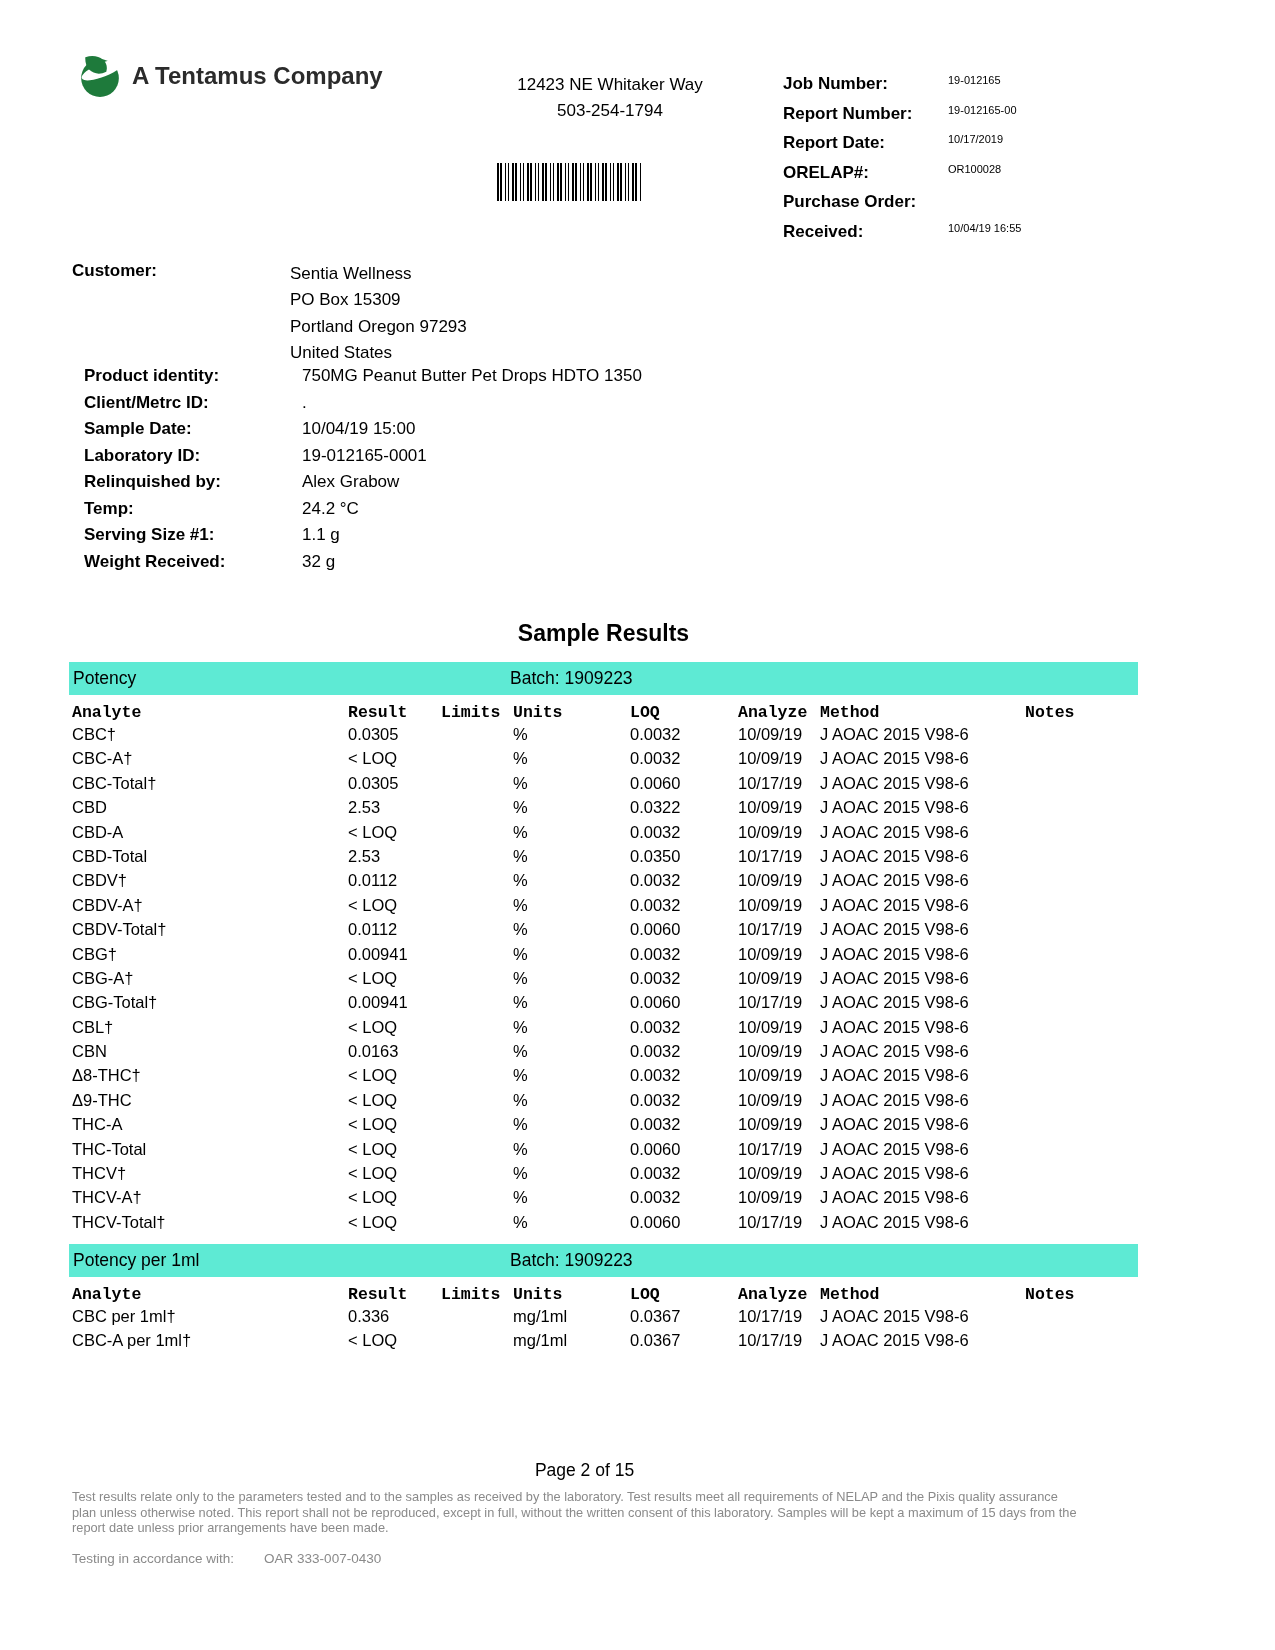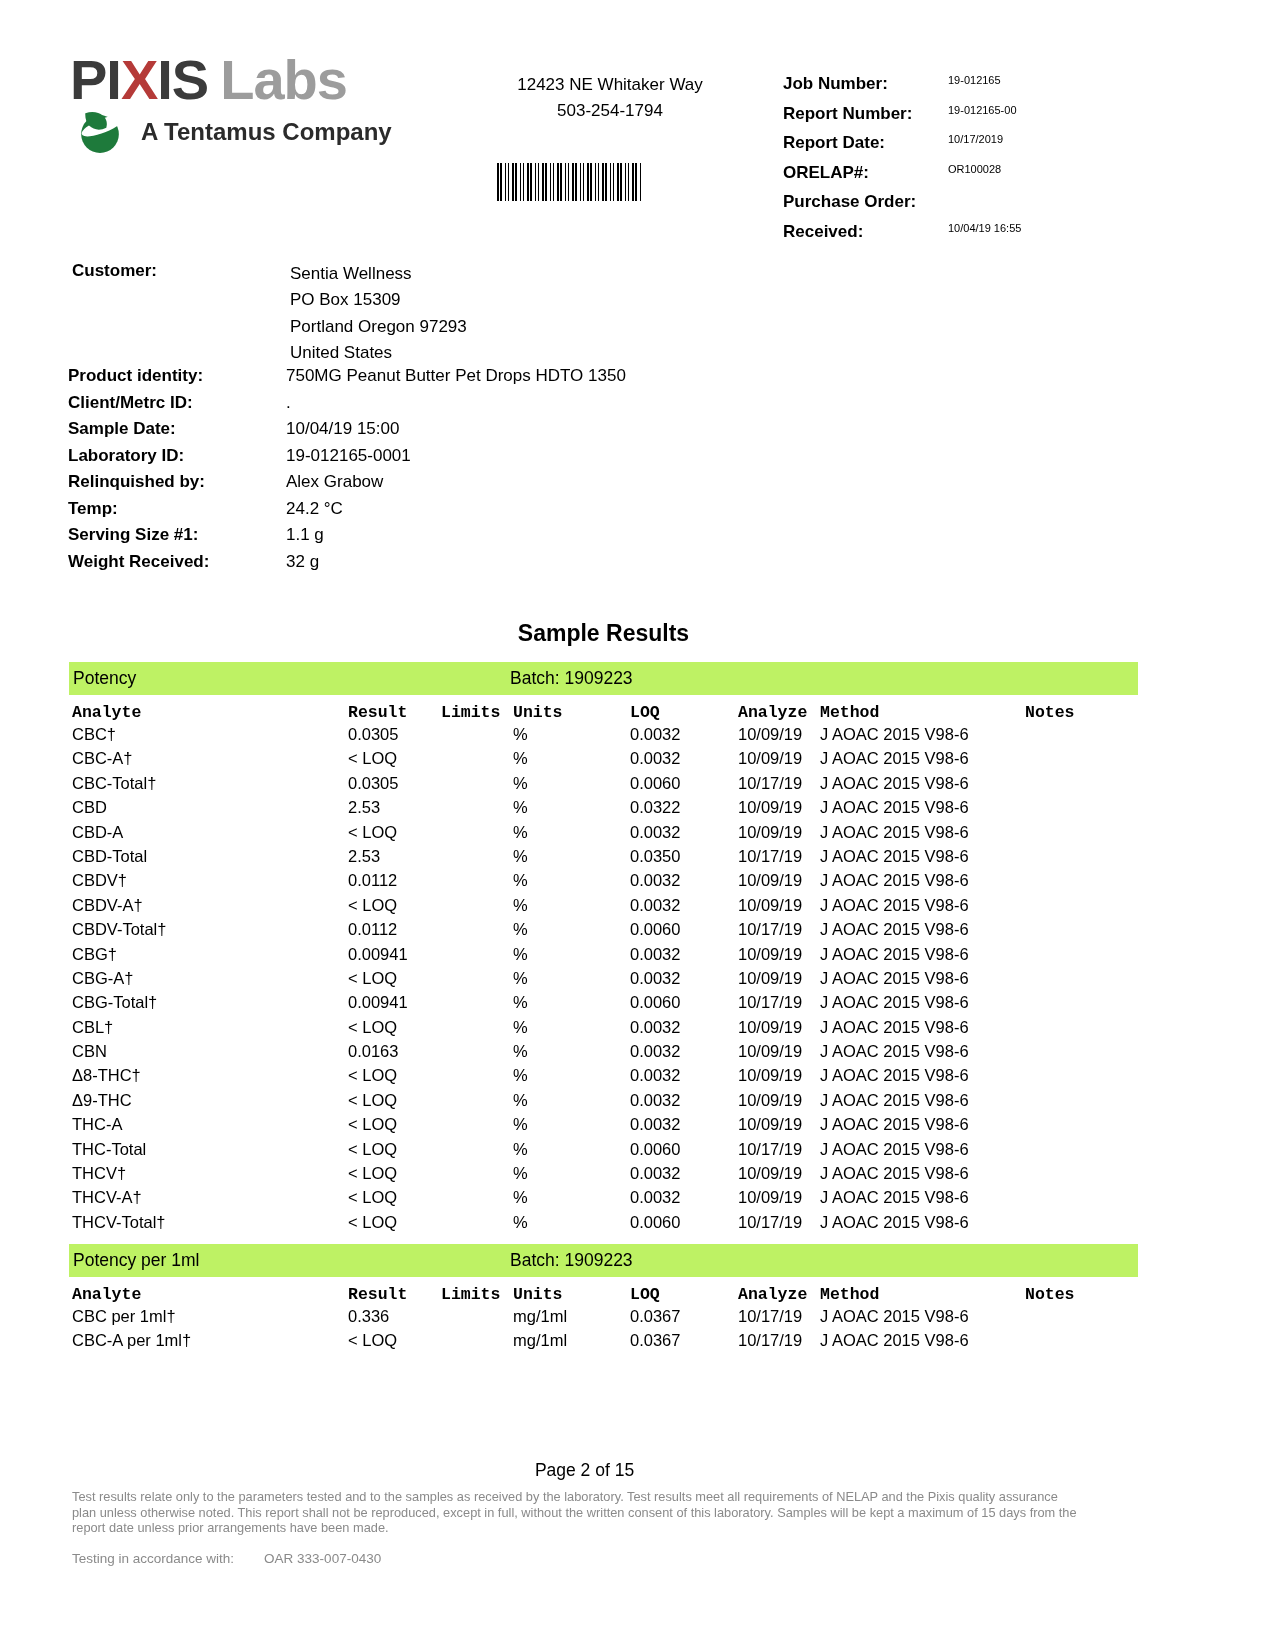--- a/index.html
+++ b/index.html
@@ -9,21 +9,21 @@
     position:relative; width:1275px; height:1650px; margin:0 auto;
     background:#ffffff; color:#000; overflow:hidden;
   }
 
   
   .logo { position:absolute; left:70px; top:52px; }
   .logo-line1 { font-size:56px; font-weight:700; line-height:56px; letter-spacing:-1px; }
   .logo-pi, .logo-is { color:#3b3b3b; }
   .logo-x { color:#b53a38; }
   .logo-labs { color:#9c9c9c; margin-left:12px; }
-  .logo-line2 { display:flex; align-items:center; margin-top:2px; margin-left:8px;gap:9px; }
+  .logo-line2 { display:flex; align-items:center; margin-top:2px; margin-left:8px; }
   .leaf-icon { width:44px; height:44px; margin-right:10px; }
   .tagline { font-size:24px; font-weight:700; color:#2b2b2b; }
 
   .lab-address {
     position:absolute; left:440px; top:72px; width:340px;
     text-align:center; font-size:17px; line-height:26px; color:#000;
   }
   .barcode {
     position:absolute; left:497px; top:163px; width:146px; height:38px;
     background:repeating-linear-gradient(90deg,
@@ -34,37 +34,37 @@
   .report-info { position:absolute; left:783px; top:74px; }
   .report-info .info-row { display:grid; grid-template-columns:165px auto; min-height:29.5px; }
   .report-info .info-label { font-weight:700; font-size:17px; }
   .report-info .info-value { font-size:11px; }
 
   
   .customer-block { position:absolute; left:72px; top:261px; display:grid; grid-template-columns:218px auto; }
   .customer-label { font-weight:700; font-size:17px; }
   .customer-lines { font-size:17px; line-height:26.3px; }
 
-  .sample-info { position:absolute; left:68px; top:366px; }
+  .sample-info { position:absolute; left:84px; top:366px; }
   .sample-info .info-row { display:grid; grid-template-columns:218px auto; min-height:26.5px; }
   .sample-info .info-label { font-weight:700; font-size:17px; }
   .sample-info .info-value { font-size:17px; }
 
   
   .section-title {
     position:absolute; left:69px; top:620px; width:1069px;
     text-align:center; font-size:23px; font-weight:700;
   }
 
   .results-table { position:absolute; left:69px; width:1069px; }
   .table-1 { top:662px; border-bottom:1px solid #b5b5b5; padding-bottom:16px; }
   .table-2 { top:1244px; }
 
   .table-banner {
-    height:33px; background:#bef264; display:grid;
+    height:33px; background:#5eead4; display:grid;
     grid-template-columns:441px auto; align-items:center; font-size:17.5px;
   }
   .table-banner .banner-title { padding-left:4px; }
 
   .col-grid { display:grid; grid-template-columns:276px 93px 72px 117px 108px 82px 205px auto; }
   .table-head { margin-top:8px; font-weight:700; font-size:16.5px;font-family:Liberation Mono, monospace; }
   .table-head > div { padding-left:3px; }
   .table-rows { margin-top:0; }
   .table-row { height:24.4px; line-height:24.4px; font-size:16.5px; }
   .table-row > div { padding-left:3px; white-space:nowrap; }
@@ -77,23 +77,20 @@
   }
   .accordance { position:absolute; left:72px; top:1551px; color:#8a8a8a; font-size:13.5px;text-align:center; }
   .accordance .acc-label { margin-right:30px; }
 </style>
 </head>
 <body>
 
 <div class="page">
 
   <div class="logo">
-    <div class="logo-line1">
-      <span class="logo-pi">PI</span><span class="logo-x">X</span><span class="logo-is">IS</span><span class="logo-labs">Labs</span>
-    </div>
     <div class="logo-line2">
       <svg class="leaf-icon" viewBox="0 0 42 42">
         <circle cx="21" cy="23" r="18" fill="#1e7a3b"></circle>
         <ellipse cx="24" cy="15" rx="22" ry="6.5" fill="#ffffff" transform="rotate(-22 24 15)"></ellipse>
         <path d="M7 3 C 20 -1 30 7 27 17 C 17 22 6 16 7 3 Z" fill="#1e7a3b"></path>
       </svg>
       <span class="tagline">A Tentamus Company</span>
     </div>
   </div>
 

